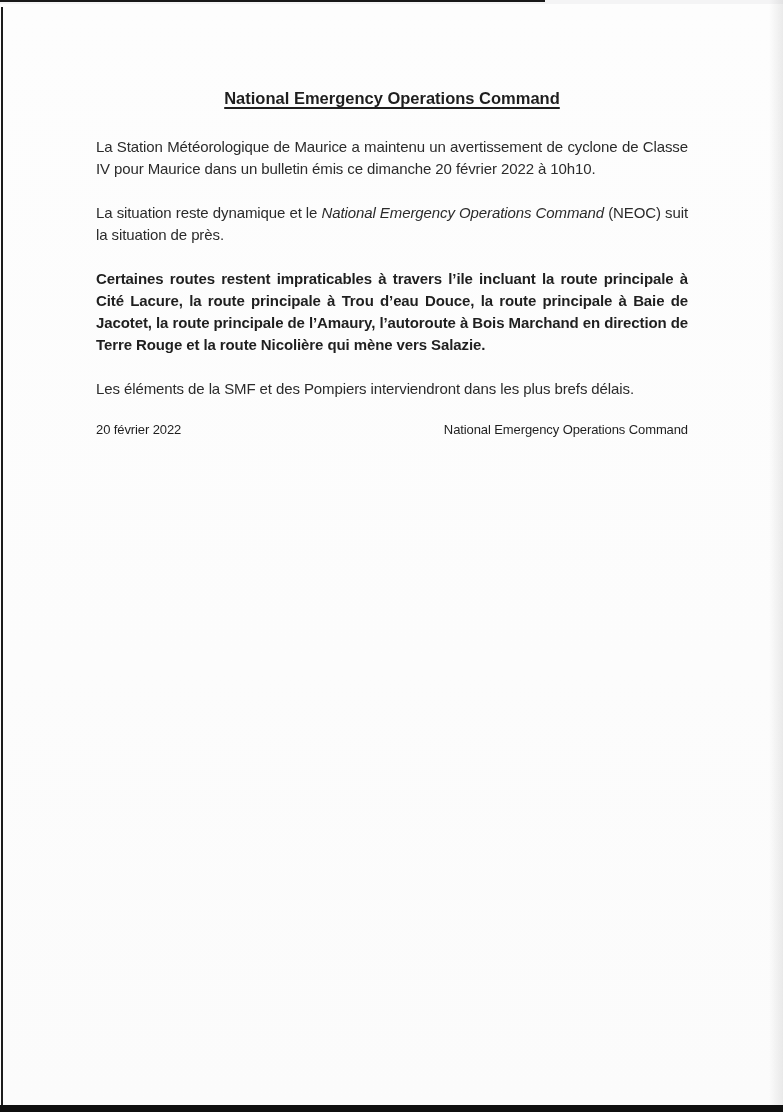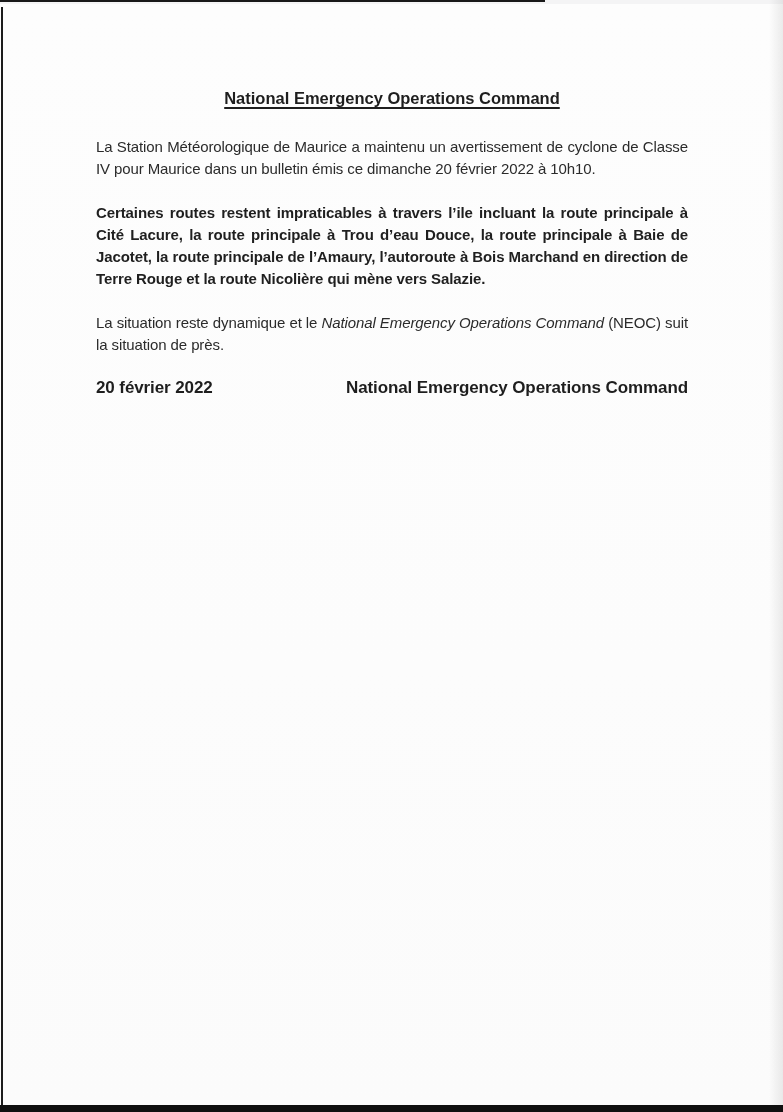--- a/index.html
+++ b/index.html
@@ -80,22 +80,22 @@
     font-weight: bold;
     color: #1f1f1f;
   }
   .p7 {
     line-height: 25px;
   }
   .signature-row {
     display: flex;
     justify-content: space-between;
     align-items: baseline;
-    font-size: 17px;
-    font-weight: bold;
+    font-size: 13px;
+    font-weight: normal;
     color: #1e1e1e;
     letter-spacing: -0.1px;
   }
 </style>
 </head>
 <body>
 
 <div class="page">
 
   <div class="edge-top-band"></div>
@@ -106,24 +106,25 @@
 
   <div class="content">
 
     <div class="title-block">
       <h1 class="doc-title">National Emergency Operations Command</h1>
     </div>
 
     <p class="just">La Station Météorologique de Maurice a maintenu un avertissement de cyclone de Classe IV pour Maurice dans un bulletin émis ce dimanche 20 février 2022 à 10h10.</p>
 
 
+    <p class="just"><span>La situation reste dynamique et le </span><em>National Emergency Operations Command</em><span> (NEOC) suit la situation de près.</span></p>
+
     <p class="just bold-para">Certaines routes restent impraticables à travers l’ile incluant la route principale à Cité Lacure, la route principale à Trou d’eau Douce, la route principale à Baie de Jacotet, la route principale de l’Amaury, l’autoroute à Bois Marchand en direction de Terre Rouge et la route Nicolière qui mène vers Salazie.</p>
 
-    <p class="just"><span>La situation reste dynamique et le </span><em>National Emergency Operations Command</em><span> (NEOC) suit la situation de près.</span></p>
-
+    <p>Les éléments de la SMF et des Pompiers interviendront dans les plus brefs délais.</p>
 
 
 
     <div class="signature-row">
       <span>20 février 2022</span>
       <span>National Emergency Operations Command</span>
     </div>
 
   </div>
 </div>

